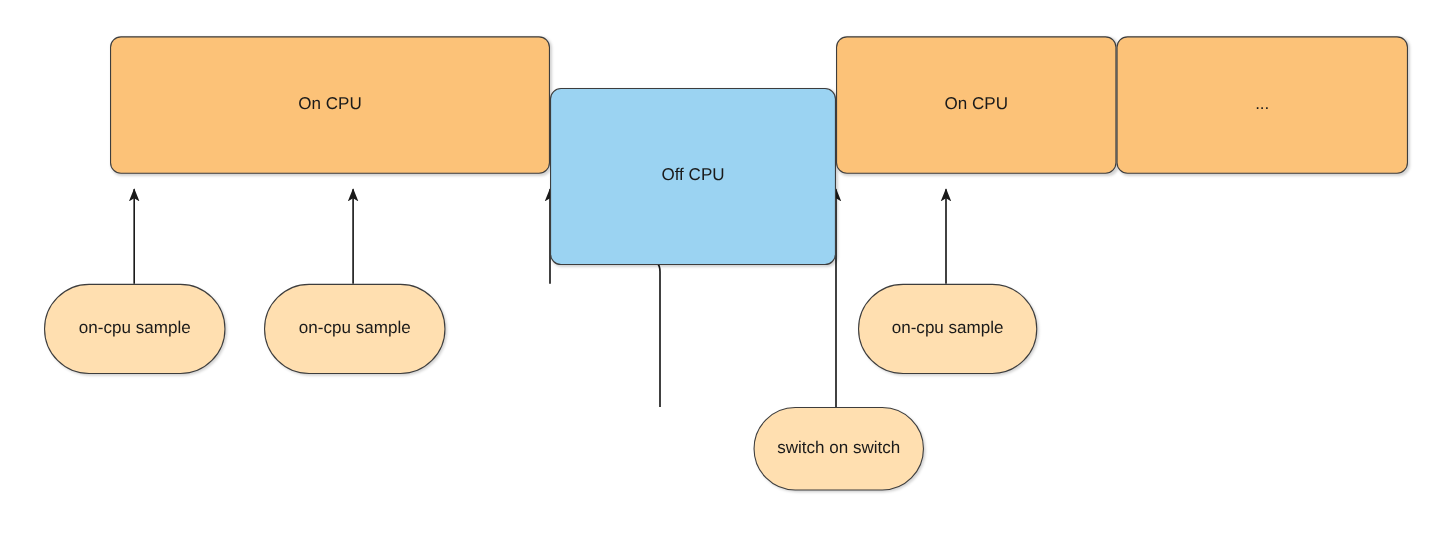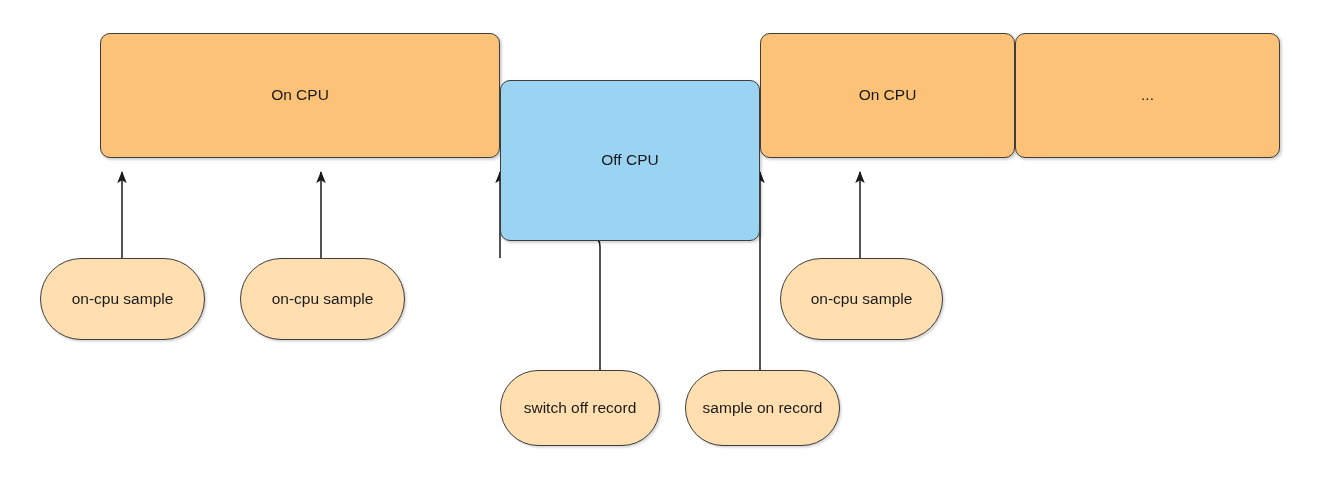--- a/index.html
+++ b/index.html
@@ -107,21 +107,18 @@
 
   <div class="node pill" style="left:240px; top:258px; width:165px; height:82px;">
     <span class="node-label">on-cpu sample</span>
   </div>
 
 
   <div class="node pill" style="left:780px; top:258px; width:163px; height:82px;">
     <span class="node-label">on-cpu sample</span>
   </div>
 
-  <div class="node pill" style="left:500px; top:370px; width:160px; height:76px;">
-    <span class="node-label">switch off record</span>
-  </div>
 
   <div class="node pill" style="left:685px; top:370px; width:155px; height:76px;">
-    <span class="node-label">sample on record</span>
+    <span class="node-label">switch on switch</span>
   </div>
 
 </div>
 
 </body></html>

